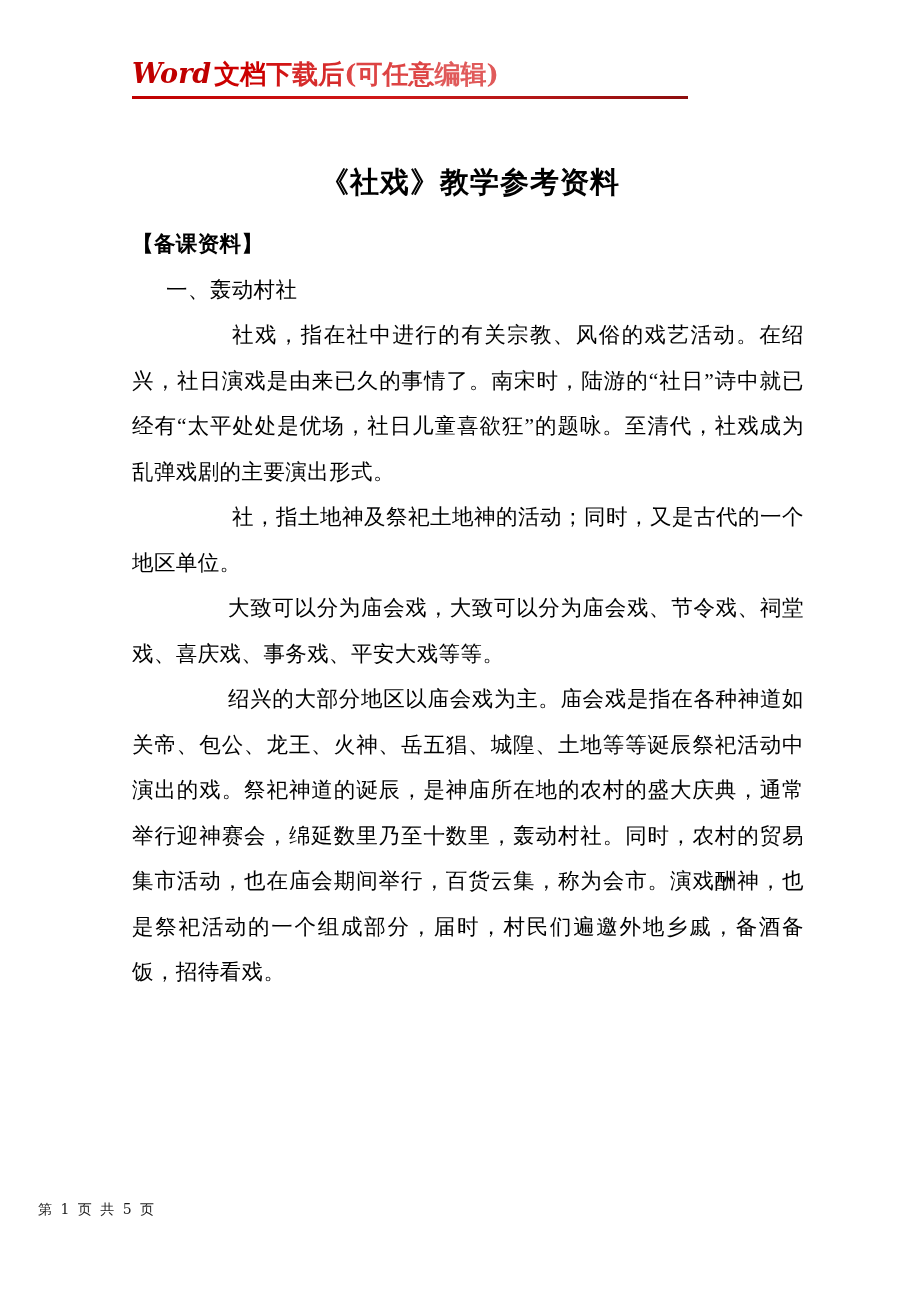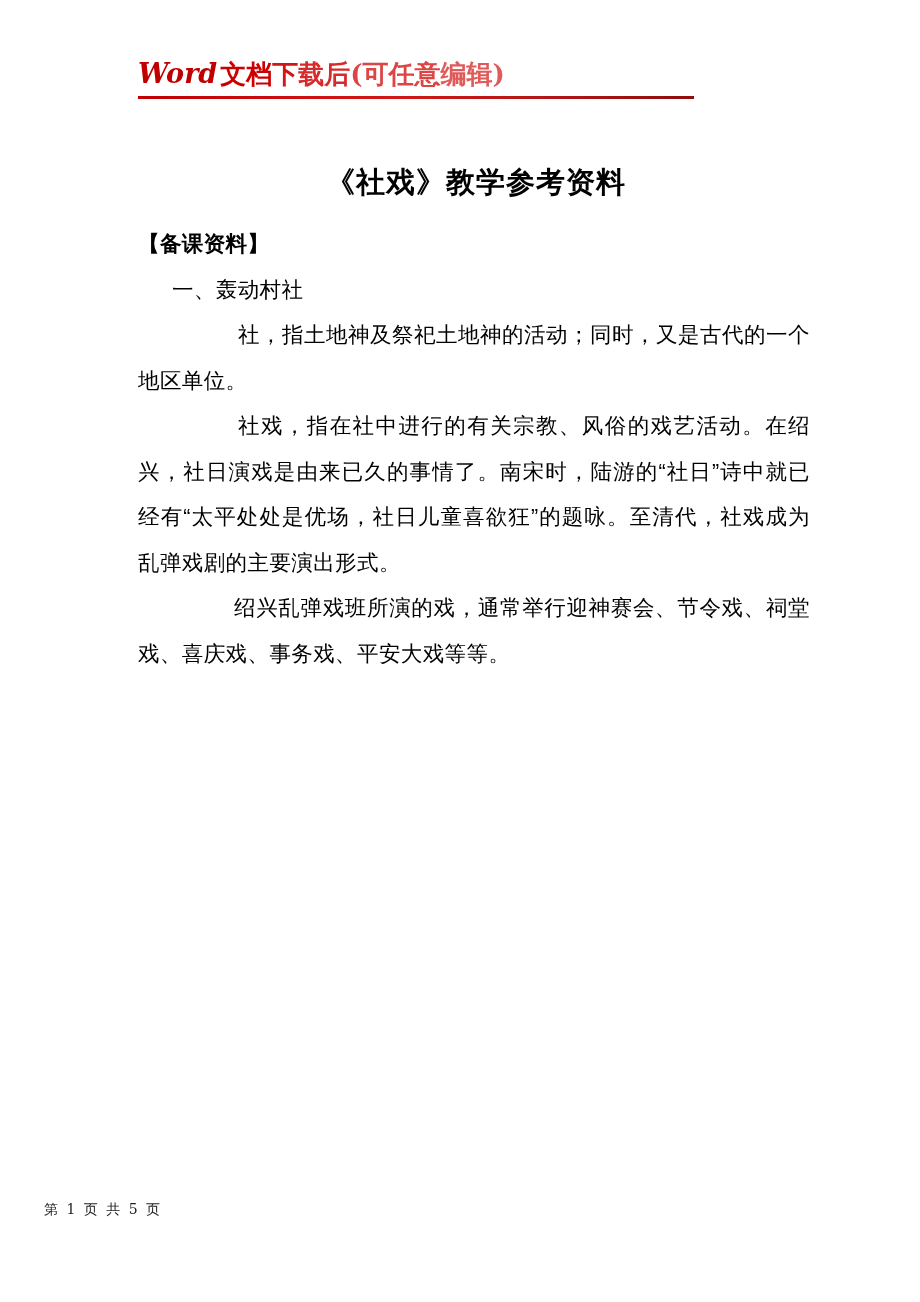--- a/index.html
+++ b/index.html
@@ -13,21 +13,21 @@
     height: 1302px;
     position: relative;
     overflow: hidden;
     font-family: "DejaVu Serif", "Liberation Serif", serif;
     color: #000000;
     -webkit-font-smoothing: antialiased;
   }
 
   .page {
     position: absolute;
-    left: 16px; top: 0;
+    left: 10px; top: 0;
     width: 904px;
     height: 1302px;
     box-sizing: border-box;
   }
 
   
   .promo-banner {
     position: absolute;
     left: 122px;
     top: 58px;
@@ -84,21 +84,21 @@
     top: 222px;
     width: 672px;
   }
   p.para {
     margin: 0;
     font-size: 21.5px;
     line-height: 45.5px;
     text-align: justify;
     text-justify: inter-ideograph;
     letter-spacing: 0.4px;
-    font-family: Liberation Sans, sans-serif;
+    font-family: Liberation Serif, serif;
   }
   p.bold { font-weight: bold; }
   p.ind-0  { text-indent: 0; }
   p.ind-1  { text-indent: 34px; }
   p.ind-1b { text-indent: 41px; }
   p.ind-2  { text-indent: 100px; }
   p.ind-2s { text-indent: 96px; }
 
   
   .footer {
@@ -125,20 +125,21 @@
       <span class="promo-word">Word</span><span class="promo-cn1">文档</span><span class="promo-cn2">下</span><span class="promo-cn3">载后</span><span class="promo-cn4">(可任意</span><span class="promo-cn5">编辑)</span>
     </div>
     <div class="promo-rule"></div>
   </div>
 
   <h1 class="doc-title">《社戏》教学参考资料</h1>
 
   <div class="body-area">
     <p class="para bold ind-0">【备课资料】</p>
     <p class="para ind-1">一、轰动村社</p>
+    <p class="para ind-2">社戏，指在社中进行的有关宗教、风俗的戏艺活动。在绍兴，社日演戏是由来已久的事情了。南宋时，陆游的“社日”诗中就已经有“太平处处是优场，社日儿童喜欲狂”的题咏。至清代，社戏成为乱弹戏剧的主要演出形式。</p>
     <p class="para ind-2">社，指土地神及祭祀土地神的活动；同时，又是古代的一个地区单位。</p>
-    <p class="para ind-2">社戏，指在社中进行的有关宗教、风俗的戏艺活动。在绍兴，社日演戏是由来已久的事情了。南宋时，陆游的“社日”诗中就已经有“太平处处是优场，社日儿童喜欲狂”的题咏。至清代，社戏成为乱弹戏剧的主要演出形式。</p>
-    <p class="para ind-2s">绍兴乱弹戏班所演的戏，通常举行迎神赛会、节令戏、祠堂戏、喜庆戏、事务戏、平安大戏等等。</p>
+    <p class="para ind-2s">大致可以分为庙会戏，大致可以分为庙会戏、节令戏、祠堂戏、喜庆戏、事务戏、平安大戏等等。</p>
+    <p class="para ind-2s">绍兴的大部分地区以庙会戏为主。庙会戏是指在各种神道如关帝、包公、龙王、火神、岳五猖、城隍、土地等等诞辰祭祀活动中演出的戏。祭祀神道的诞辰，是神庙所在地的农村的盛大庆典，通常举行迎神赛会，绵延数里乃至十数里，轰动村社。同时，农村的贸易集市活动，也在庙会期间举行，百货云集，称为会市。演戏酬神，也是祭祀活动的一个组成部分，届时，村民们遍邀外地乡戚，备酒备饭，招待看戏。</p>
   </div>
 
   <div class="footer">第 1 页 共 5 页</div>
 
 </div>
 
 </body></html>

